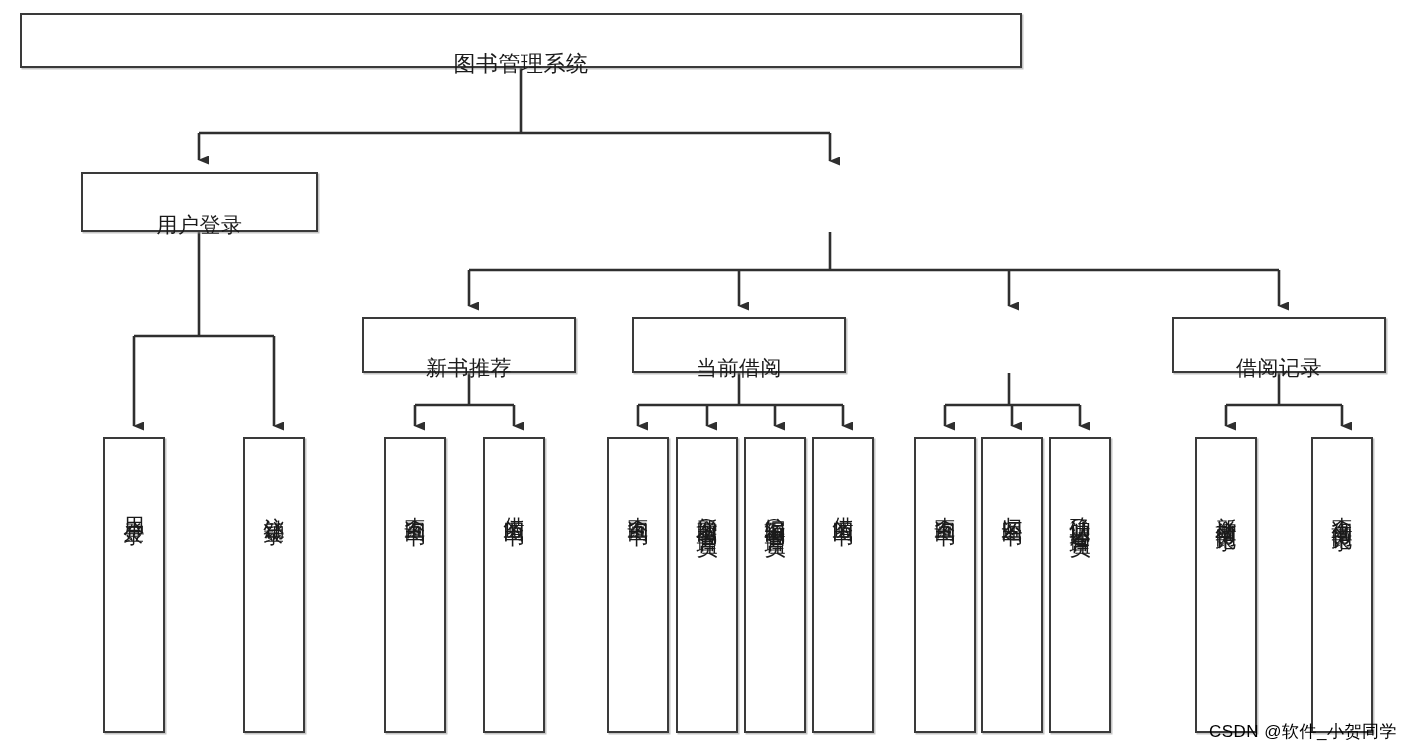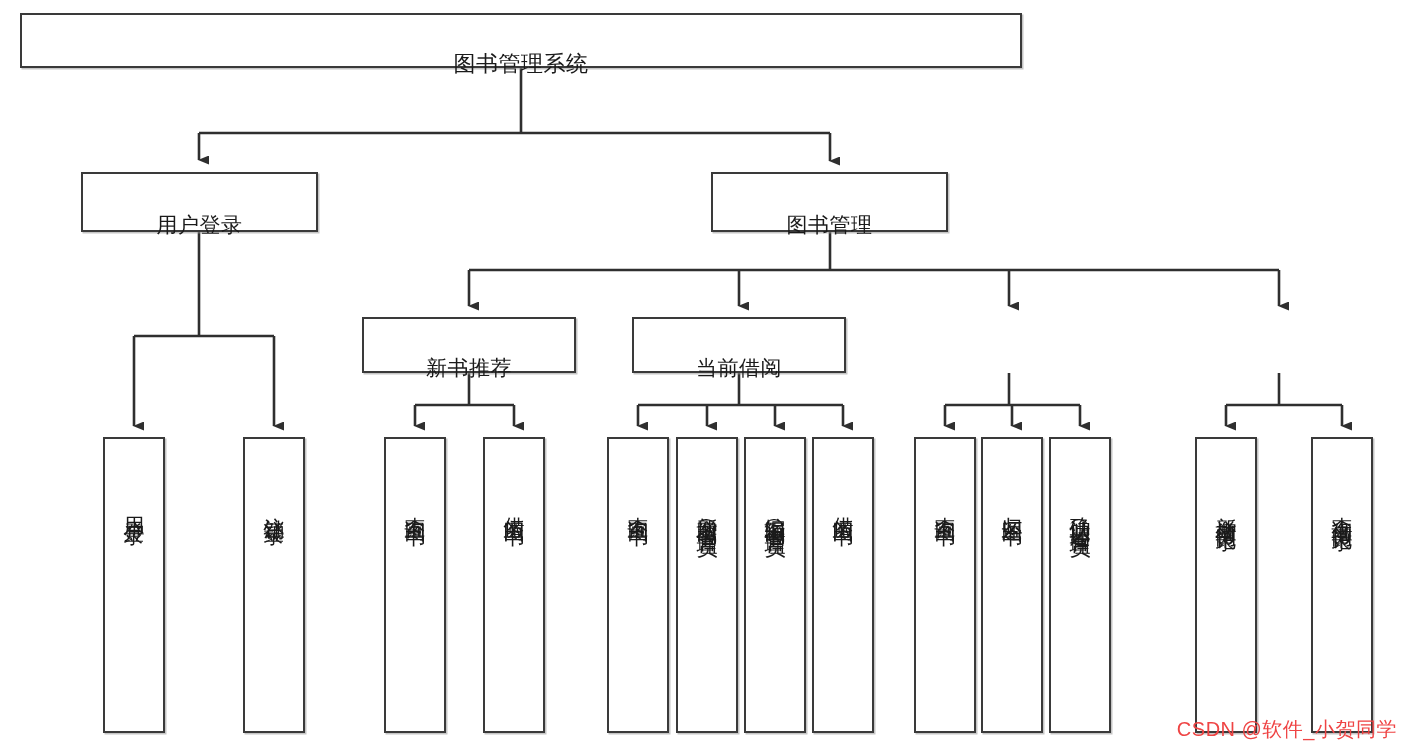--- a/index.html
+++ b/index.html
@@ -54,22 +54,22 @@
     text-orientation: upright;
     font-size: 21px;
     letter-spacing: 3px;
     line-height: 1.05;
     white-space: nowrap;
   }
   .watermark {
     position: absolute;
     right: 8px;
     bottom: 4px;
-    font-size: 20px;
-    color: #ef4444;
+    font-size: 17px;
+    color: #000000;
     letter-spacing: 0.5px;
     white-space: nowrap;
     user-select: none;
     text-align: center;
   }
 </style>
 </head>
 <body>
 
 <div id="canvas">
@@ -124,29 +124,29 @@
     </g>
   </svg>
 
   <div class="node root" style="left:20px; top:13px; width:1002px; height:55px;">
     <span class="label">图书管理系统</span>
   </div>
 
   <div class="node" style="left:81px; top:172px; width:237px; height:60px;">
     <span class="label">用户登录</span>
   </div>
-  <div class="node" style="left:711px; top:172px; width:237px; height:60px;">
-    <span class="label">图书管理</span>
-  </div>
 
   <div class="node" style="left:362px; top:317px; width:214px; height:56px;justify-content:center;">
     <span class="label">新书推荐</span>
   </div>
   <div class="node" style="left:632px; top:317px; width:214px; height:56px;">
     <span class="label">当前借阅</span>
+  </div>
+  <div class="node" style="left:1172px; top:317px; width:214px; height:56px;">
+    <span class="label">借阅记录</span>
   </div>
 
   <div class="node vert" style="left:103px; top:437px; width:62px; height:296px;">
     <span class="label">用户登录</span>
   </div>
   <div class="node vert" style="left:243px; top:437px; width:62px; height:296px;">
     <span class="label">注销登录</span>
   </div>
 
   <div class="node vert" style="left:384px; top:437px; width:62px; height:296px;">

